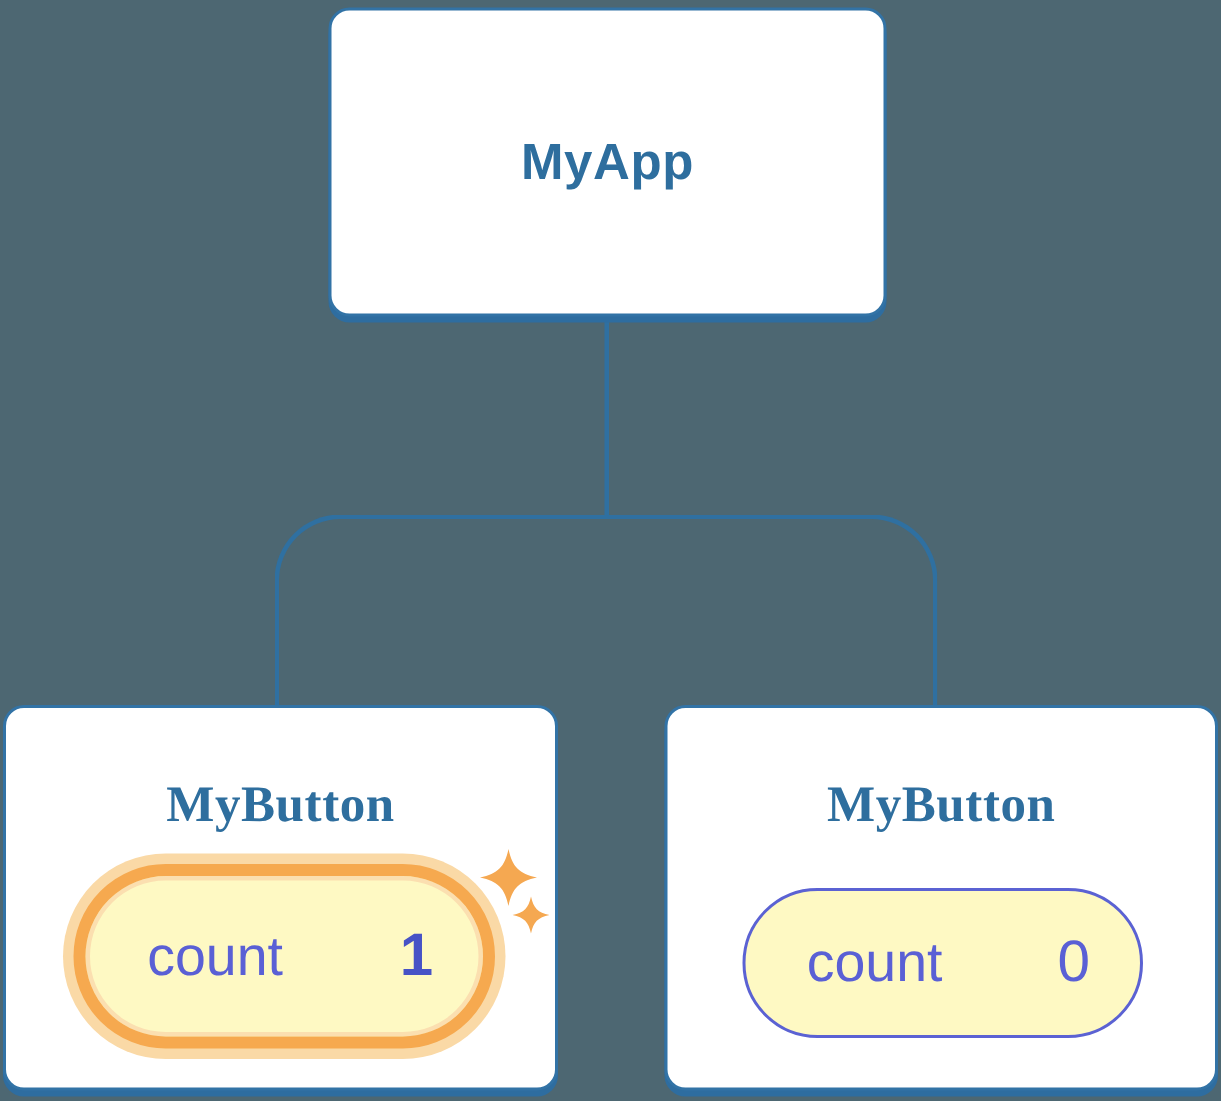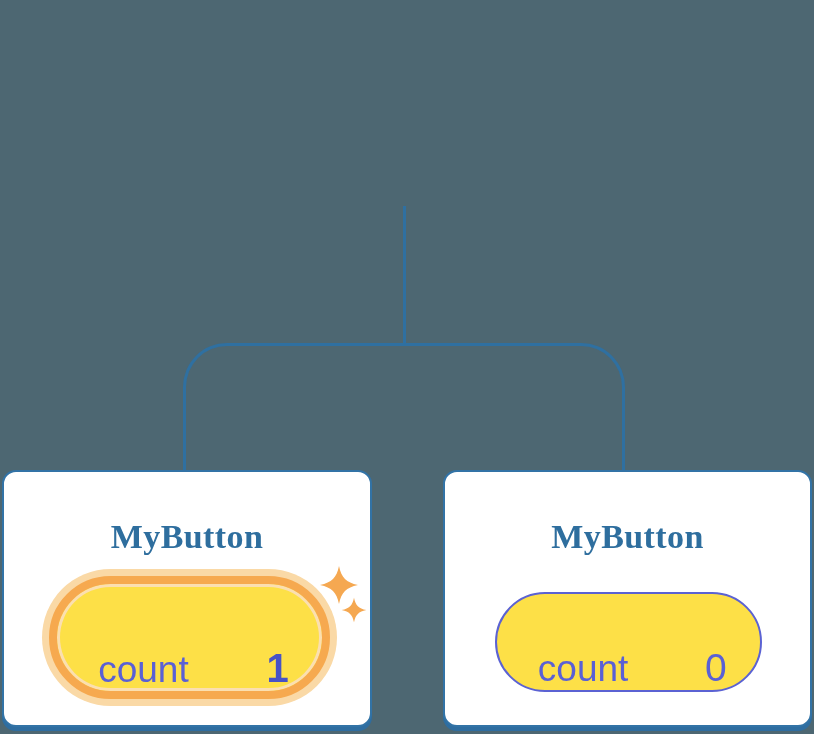--- a/index.html
+++ b/index.html
@@ -68,23 +68,23 @@
     position: absolute;
     left: 0; right: 0;
     top: 46px;
     font-family: Liberation Serif, serif;
   }
 
   
   .state-pill {
     position: absolute;
     box-sizing: border-box;
-    background: #fde047;
+    background: #fef9c3;
     display: flex;
-    align-items: flex-end;
+    align-items: center;
     overflow: hidden;
   }
   .pill-highlight {
     left: 45px; top: 104px;
     width: 281px; height: 123px;
     border: 8px solid #F6A94F;
     border-radius: 70px;
     box-shadow: 0 0 0 7px #FAD9A6, inset 0 0 0 3px #FBDFB0;
   }
   .pill-normal {
@@ -125,20 +125,23 @@
   .sparkle-small { left: 337px; top: 125px; width: 26px; height: 26px; }
 </style>
 </head>
 <body>
 
 <div class="stage">
 
   <div class="connector-stem"></div>
   <div class="connector-branch"></div>
 
+  <div class="node-card card-app">
+    <div class="node-title">MyApp</div>
+  </div>
 
   <div class="node-card card-child-left">
     <div class="node-title">MyButton</div>
 
     <div class="state-pill pill-highlight">
       <div class="pill-key">count</div>
       <div class="pill-sep"></div>
       <div class="pill-val">1</div>
     </div>
 

